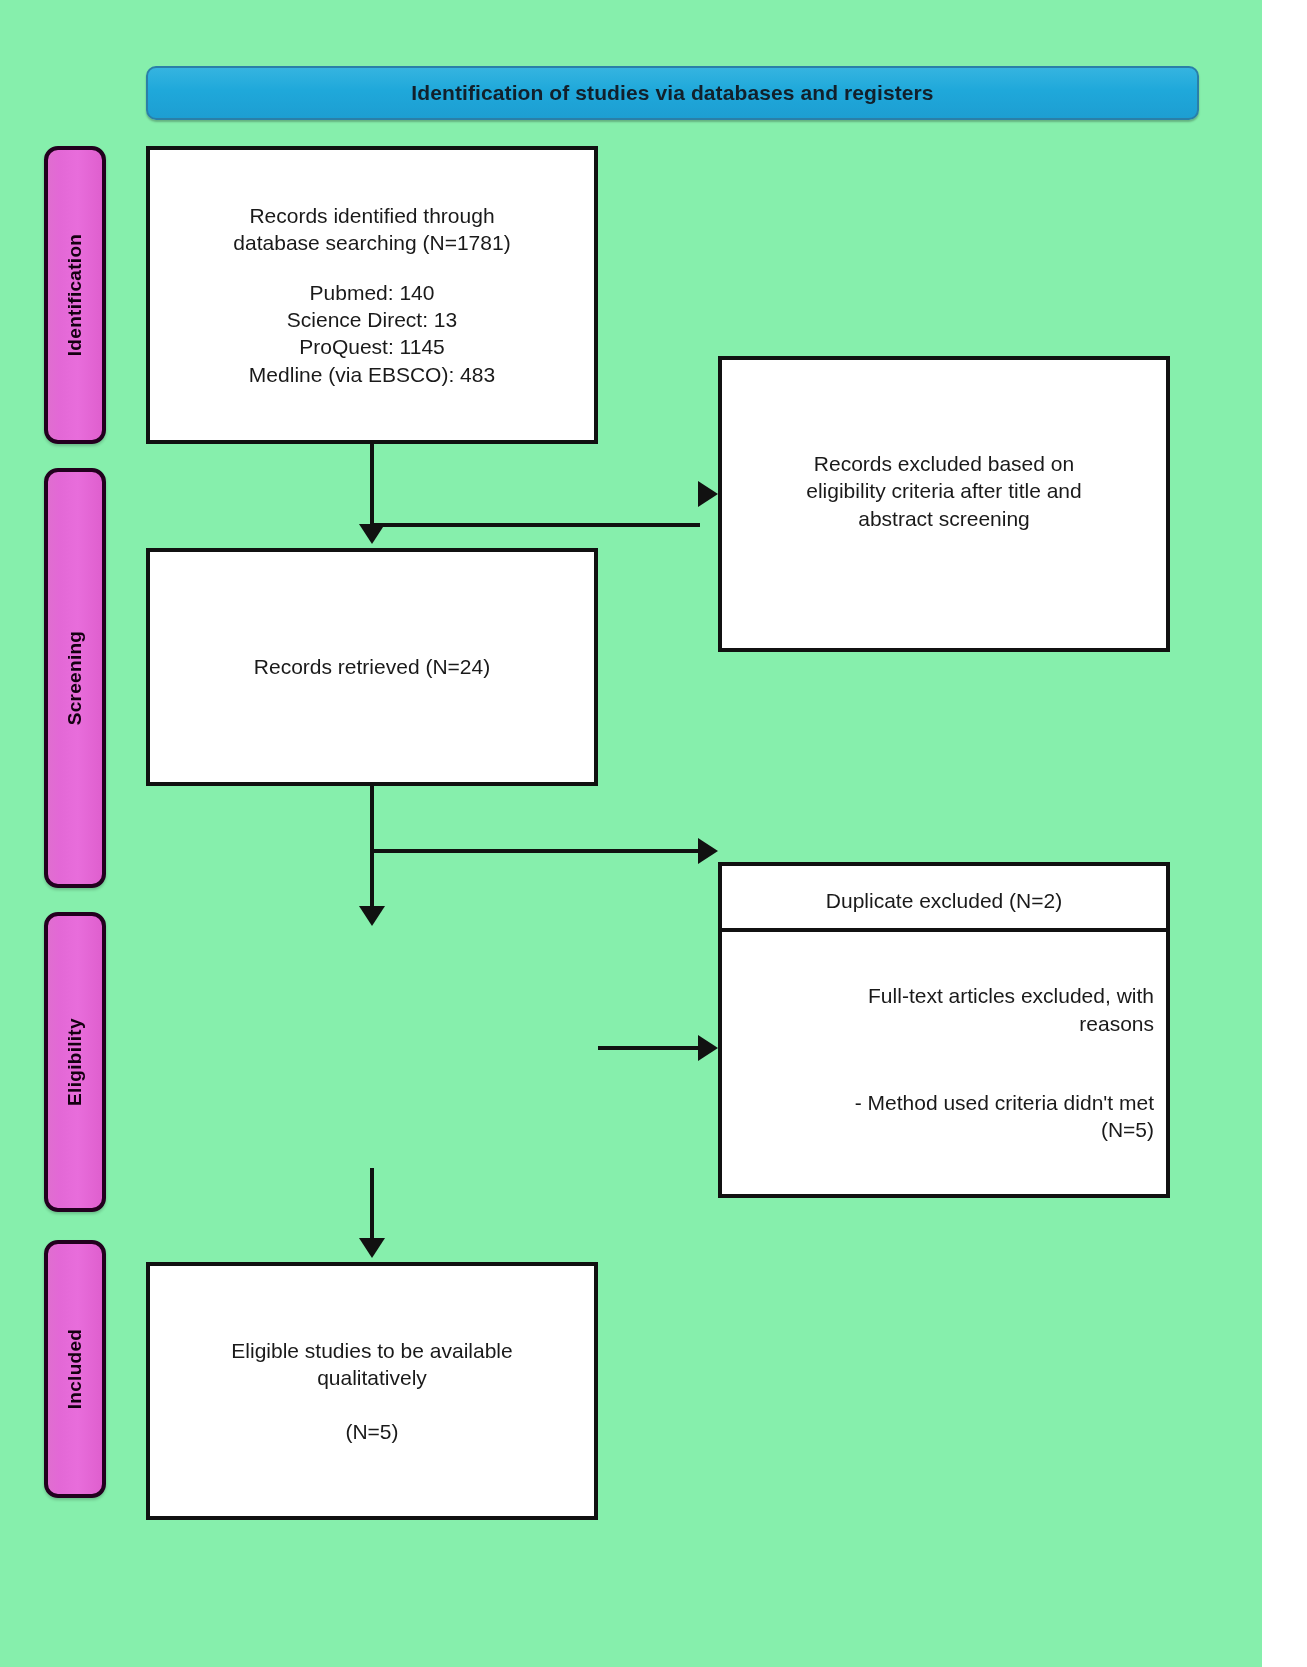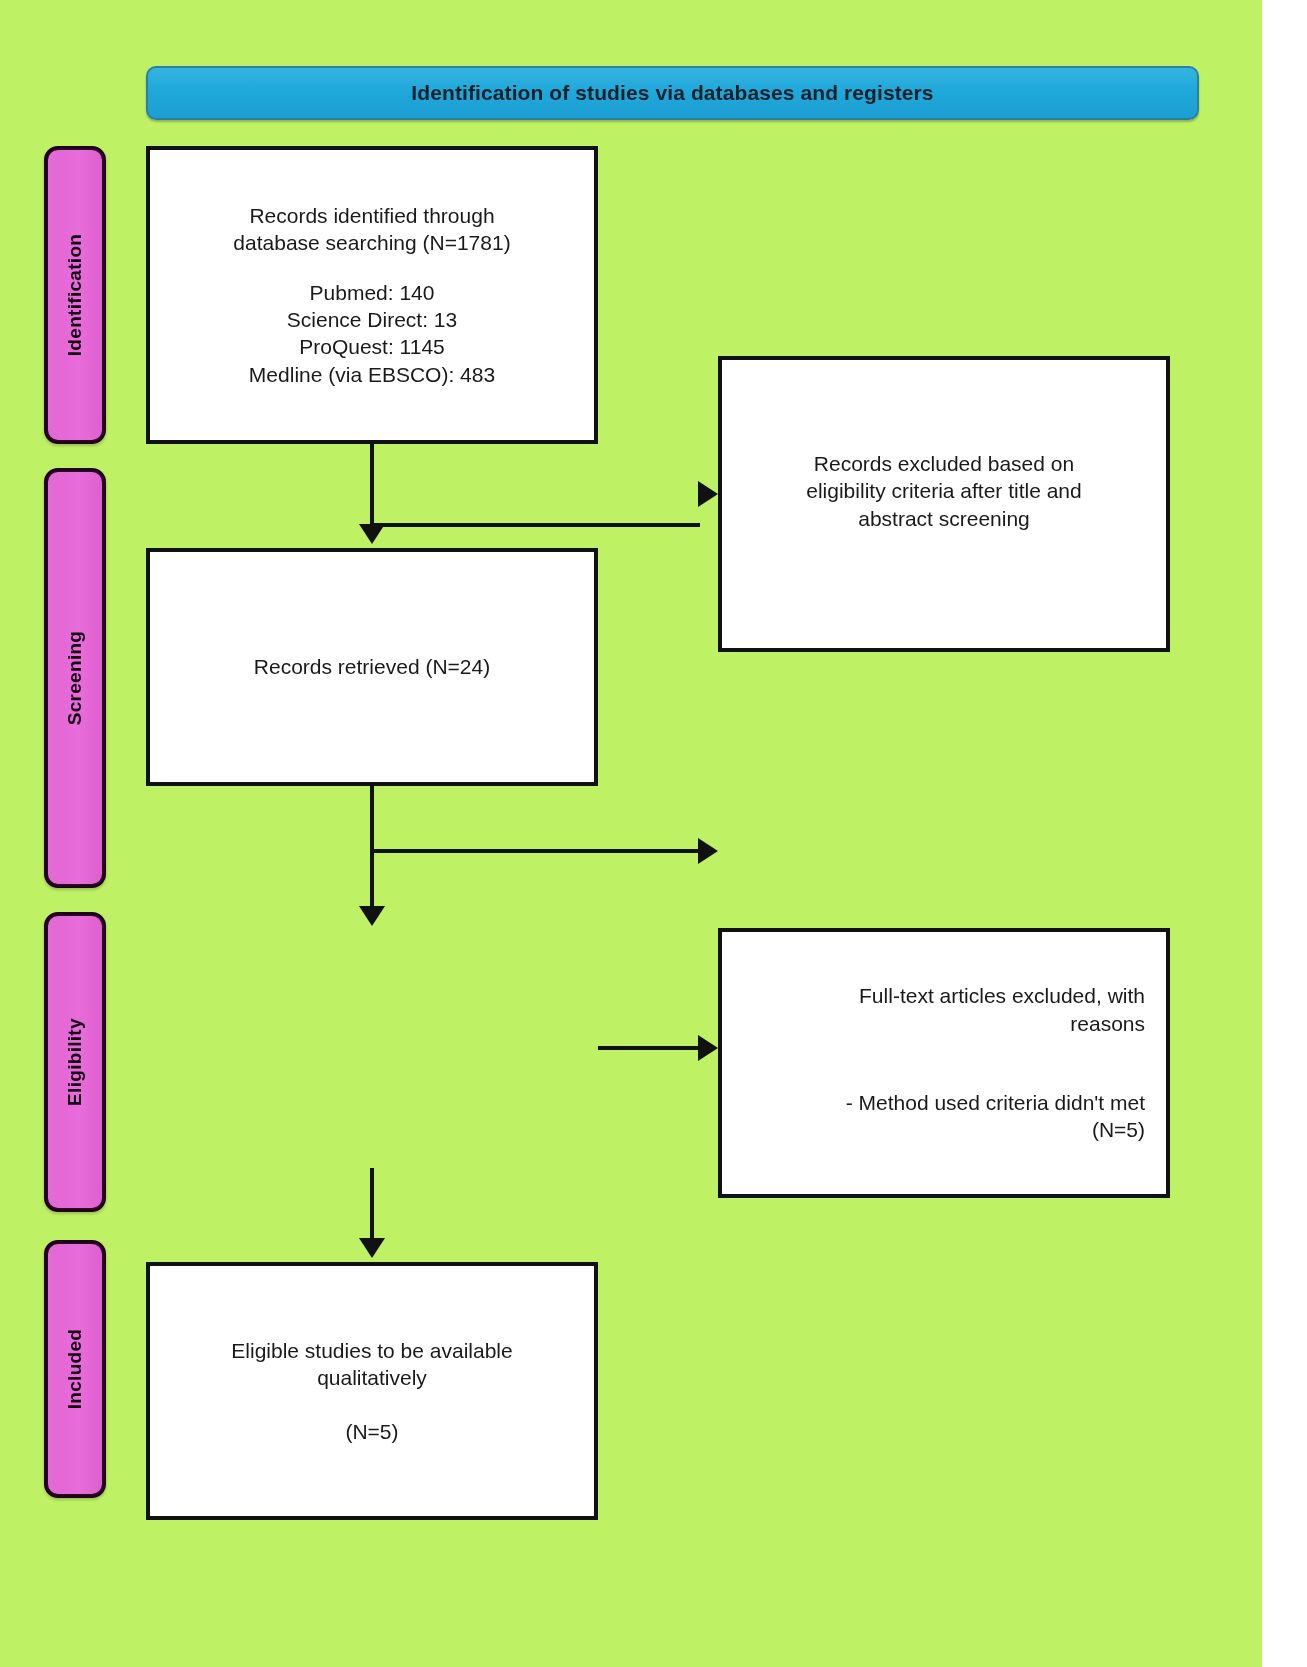--- a/index.html
+++ b/index.html
@@ -8,21 +8,21 @@
     background: #ffffff;
   }
   body {
     font-family: "Liberation Sans", sans-serif;
     -webkit-font-smoothing: antialiased;
   }
   #canvas {
     position: relative;
     width: 1262px;
     height: 1667px;
-    background: #bef264;
+    background: #86efac;
     overflow: hidden;
   }
 
   
   .banner {
     position: absolute;
     left: 146px;
     top: 66px;
     width: 1053px;
     height: 54px;
@@ -70,21 +70,21 @@
     position: absolute;
     background: #ffffff;
     border: 4px solid #111111;
     box-sizing: border-box;
     display: flex;
     align-items: center;
     justify-content: center;
     text-align: center;
   }
   .box-inner {
-    padding: 0 21px;
+    padding: 0 12px;
     width: 100%;
   }
   .box-line {
     font-size: 21px;
     color: #1a1a1a;
     line-height: 1.30;
     white-space: pre-line;
   }
   .gap-sm { height: 22px; }
   .gap-md { height: 26px; }
@@ -162,20 +162,25 @@
       <div class="gap-md"></div>
     </div>
   </div>
 
   <div class="box" style="left:146px; top:548px; width:452px; height:238px;">
     <div class="box-inner">
       <div class="box-line">Records retrieved (N=24)</div>
     </div>
   </div>
 
+  <div class="box" style="left:718px; top:862px; width:452px; height:78px;">
+    <div class="box-inner">
+      <div class="box-line">Duplicate excluded (N=2)</div>
+    </div>
+  </div>
 
 
   <div class="box" style="left:718px; top:928px; width:452px; height:270px;text-align:right;">
     <div class="box-inner">
       <div class="box-line">Full-text articles excluded, with
 reasons</div>
       <div class="gap-md"></div>
       <div class="gap-md"></div>
       <div class="box-line">- Method used criteria didn't met
 (N=5)</div>

